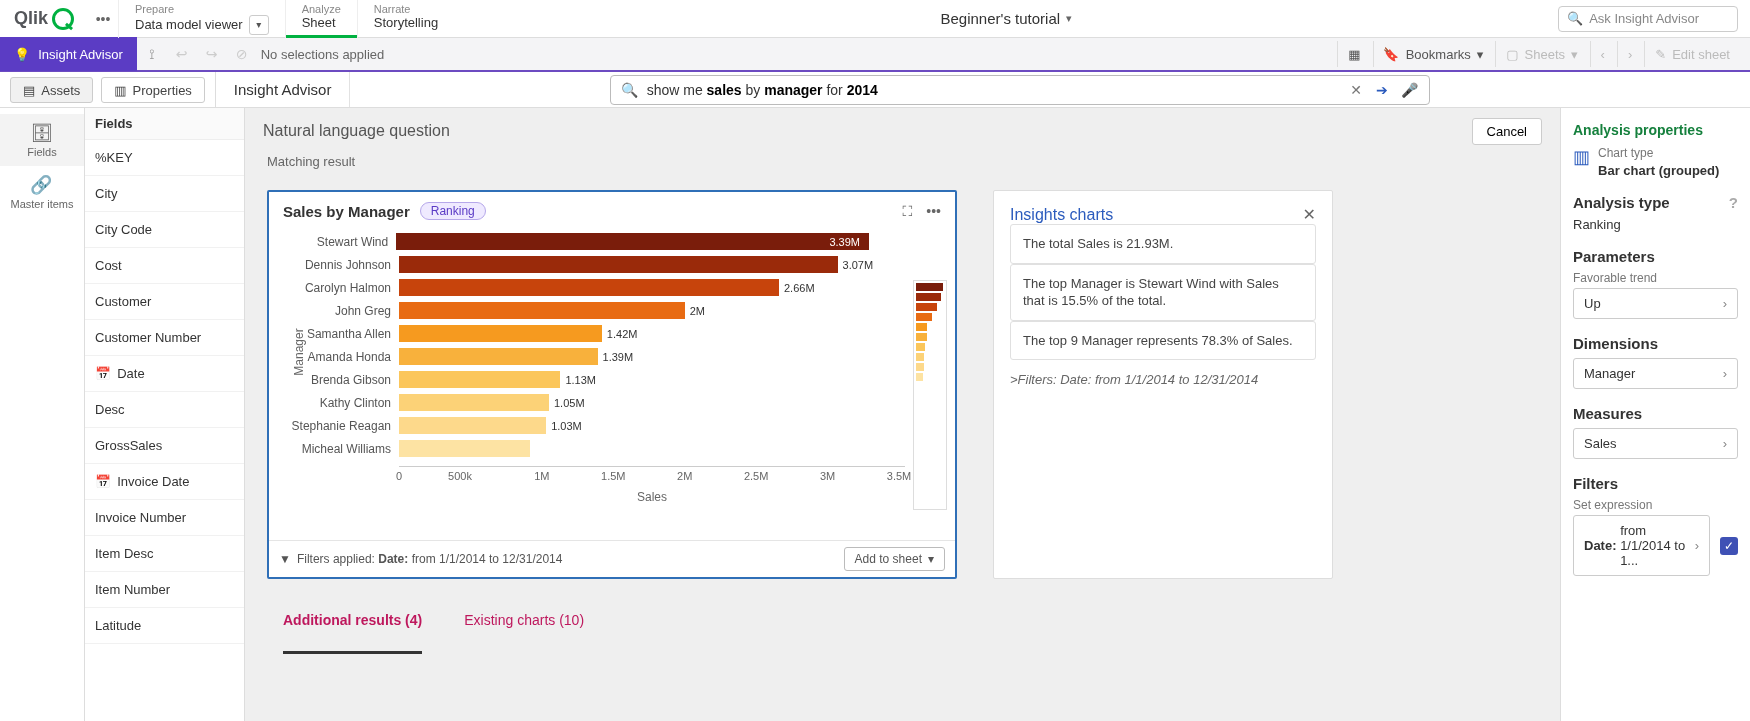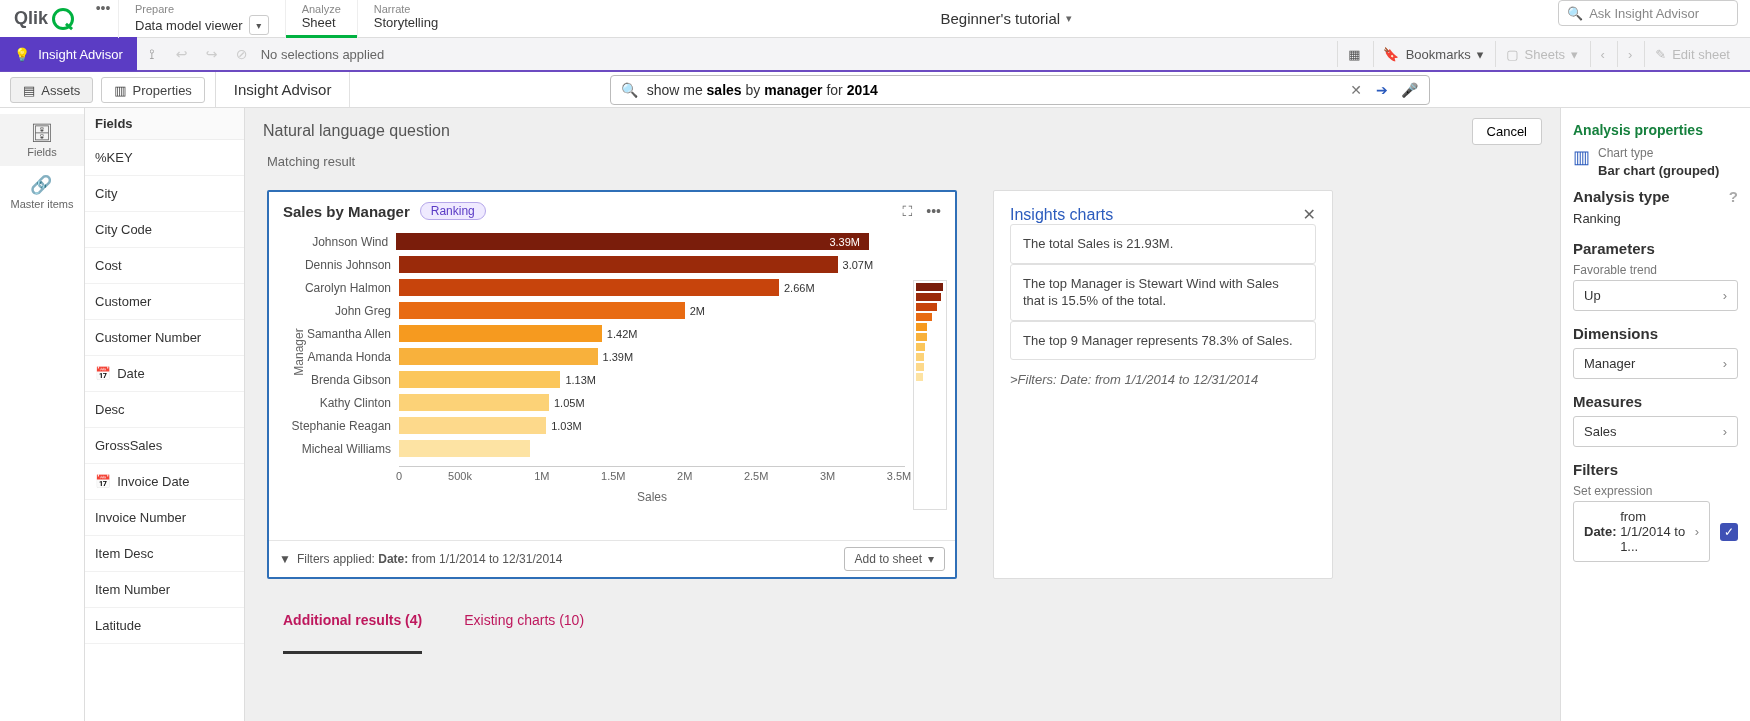--- a/index.html
+++ b/index.html
@@ -1,17 +1,17 @@
 <!DOCTYPE html>
 <html><head>
 <meta charset="utf-8">
 <style>
 * { box-sizing: border-box; margin: 0; padding: 0; font-family: "Segoe UI", Arial, sans-serif; }
 body { width: 1750px; height: 721px; overflow: hidden; background: #fff; font-size: 14px; color: #333; }
-.topbar { height: 38px; display: flex; border-bottom: 1px solid #ddd; }
+.topbar { height: 38px; display: flex; align-items: center; border-bottom: 1px solid #ddd; }
 .logo { width: 88px; display:flex; align-items:center; justify-content:center; gap:4px; font-weight:700; font-size:18px; color:#565656; }
 .logo span.q { color:#54565a; }
 .logo .circ { width:22px;height:22px;border:3px solid #00b140;border-radius:50%;position:relative; }
 .logo .circ::after{content:"";position:absolute;width:8px;height:3px;background:#00b140;bottom:-1px;right:-2px;transform:rotate(40deg);}
 .kebab { width:30px;text-align:center;color:#666;cursor:pointer; }
 .navtab { padding: 3px 16px 0 16px; height:38px; border-left:1px solid #eee; position:relative; cursor:pointer; }
 .navtab .lbl1 { font-size:11px;color:#888; }
 .navtab .lbl2 { font-size:13px;color:#333; display:flex;align-items:center;gap:6px;}
 .navtab.active::after { content:"";position:absolute;left:0;right:0;bottom:0;height:3px;background:#00b140;}
 .dd-caret { border:1px solid #ccc;width:20px;height:20px;display:flex;align-items:center;justify-content:center;border-radius:3px;font-size:10px;color:#555;}
@@ -74,21 +74,21 @@
 .insights .ih .x { margin-left:auto;color:#666;font-size:16px; }
 .ibox { border:1px solid #e0e0e0;border-radius:3px;padding:10px 12px;font-size:13px;color:#444;line-height:1.35; }
 .ifilt { font-style:italic;color:#666;font-size:13px;margin-top:12px; }
 .tabs { padding:18px 26px 0;display:flex;gap:30px;font-size:14px; }
 .tabs .t { padding-bottom:23px;color:#be185d;cursor:pointer;margin-left:12px; }
 .tabs .t.active { font-weight:600;border-bottom:3px solid #333; }
 .rightcol { width:190px;border-left:1px solid #ddd;padding:10px 12px;overflow-y:auto; }
 .rightcol .rh { font-size:14px;font-weight:600;color:#15803d;margin:4px 0 8px; }
 .rightcol .rsub { font-size:12px;color:#777;margin-bottom:3px; }
 .rightcol .rtxt { font-size:13px;color:#333;margin-bottom:14px; }
-.rightcol .sect { font-size:15px;font-weight:600;color:#333;margin:10px 0 6px;display:flex;align-items:center;gap:6px; }
+.rightcol .sect { font-size:15px;font-weight:600;color:#333;margin:16px 0 6px;display:flex;align-items:center;gap:6px; }
 .pillbox { border:1px solid #ccc;border-radius:3px;padding:7px 10px;font-size:13px;color:#333;display:flex;align-items:center;margin-bottom:14px; }
 .pillbox .chev { margin-left:auto;color:#888; }
 .chk { width:18px;height:18px;background:#3f51b5;border-radius:3px;margin-left:6px;display:flex;align-items:center;justify-content:center;color:#fff;font-size:12px; }
 </style>
 </head>
 <body>
 
 <div class="topbar">
   <div class="logo">
       <span class="q">Qlik</span>
@@ -242,21 +242,21 @@
           <span class="badge">Ranking</span>
           <span class="ricons">
             <span>⛶</span>
             <span>•••</span>
           </span>
         </div>
         <div class="chartbody">
           <div class="ylabel">Manager</div>
           <div class="bars" id="bars">
               <div class="barrow">
-                <div class="name">Johnson Wind</div>
+                <div class="name">Stewart Wind</div>
                 <div class="bar" style="width: 484.286px; background: rgb(122, 29, 11);"></div>
                 <div class="val" style="position: relative; left: -45px; color: rgb(255, 255, 255);">3.39M</div>
               </div>
               <div class="barrow">
                 <div class="name">Dennis Johnson</div>
                 <div class="bar" style="width: 438.571px; background: rgb(154, 42, 10);"></div>
                 <div class="val">3.07M</div>
               </div>
               <div class="barrow">
                 <div class="name">Carolyn Halmon</div>

